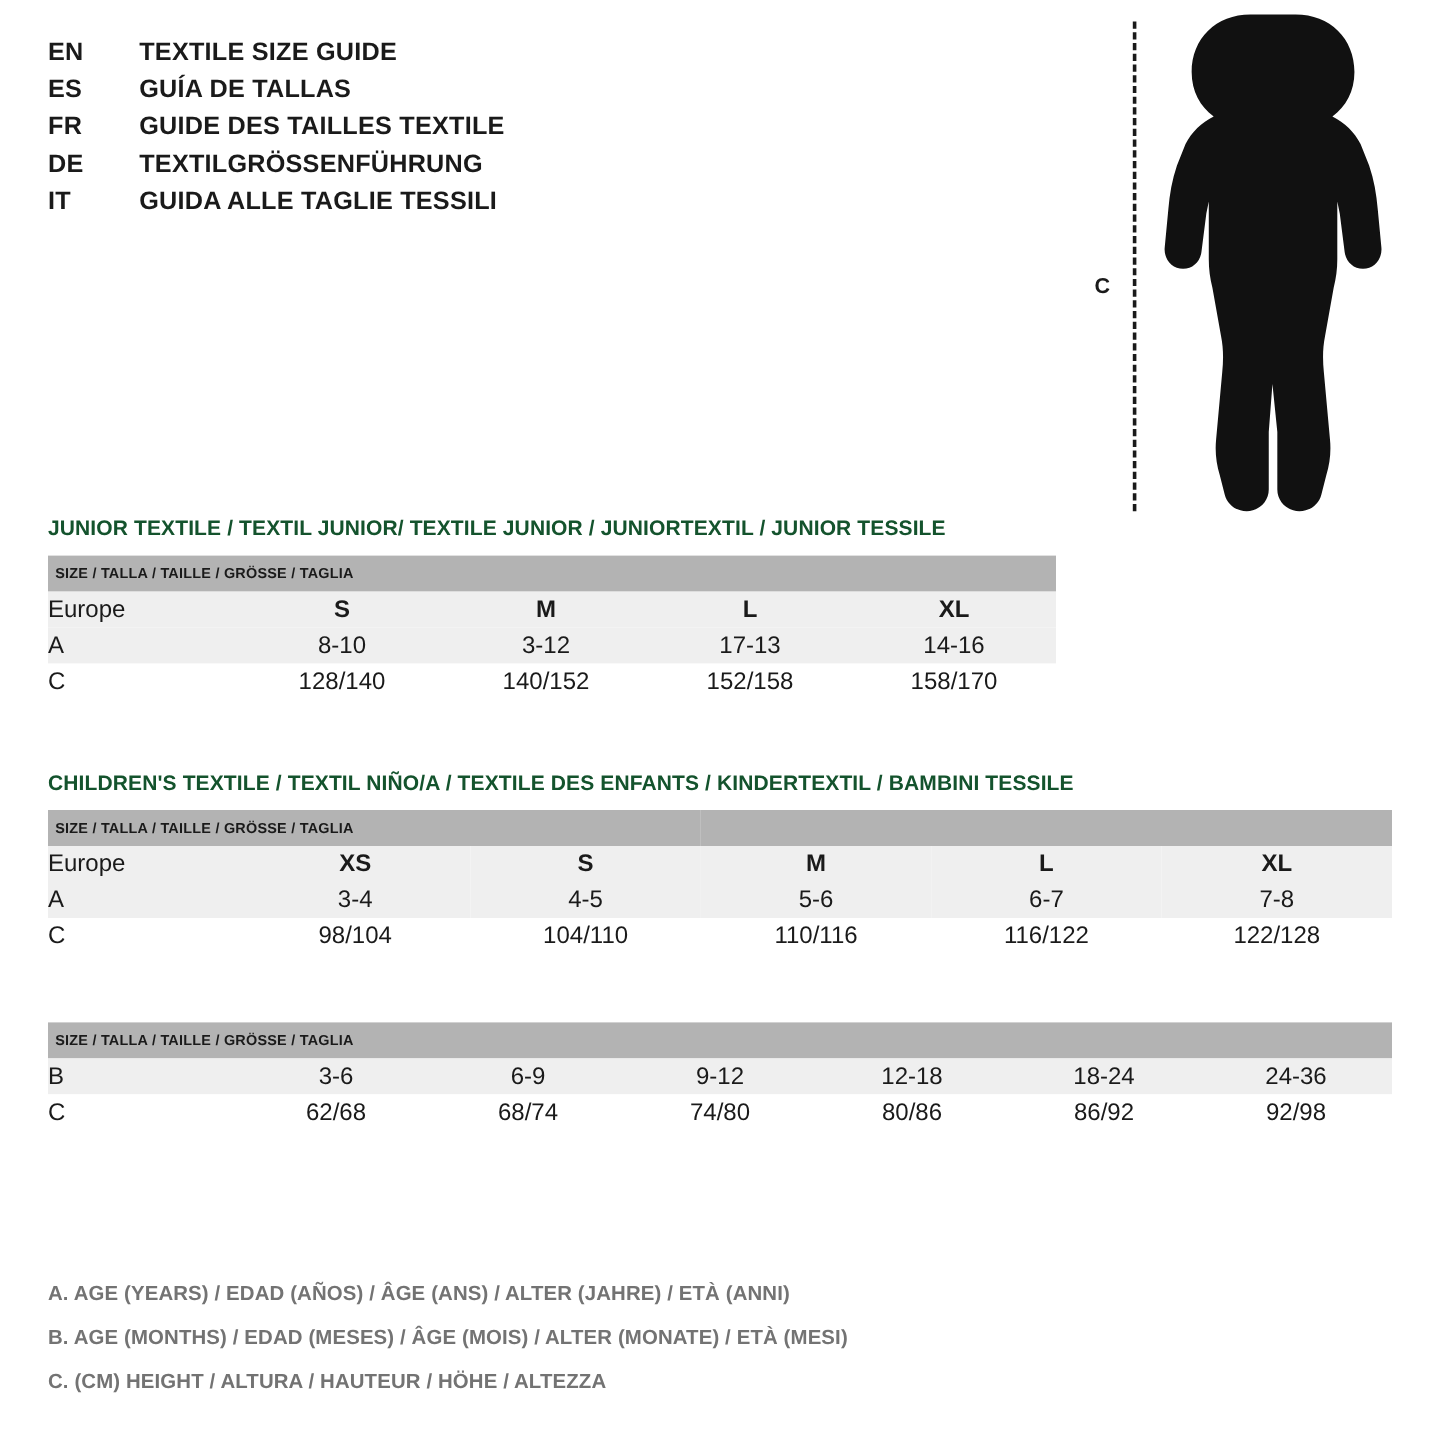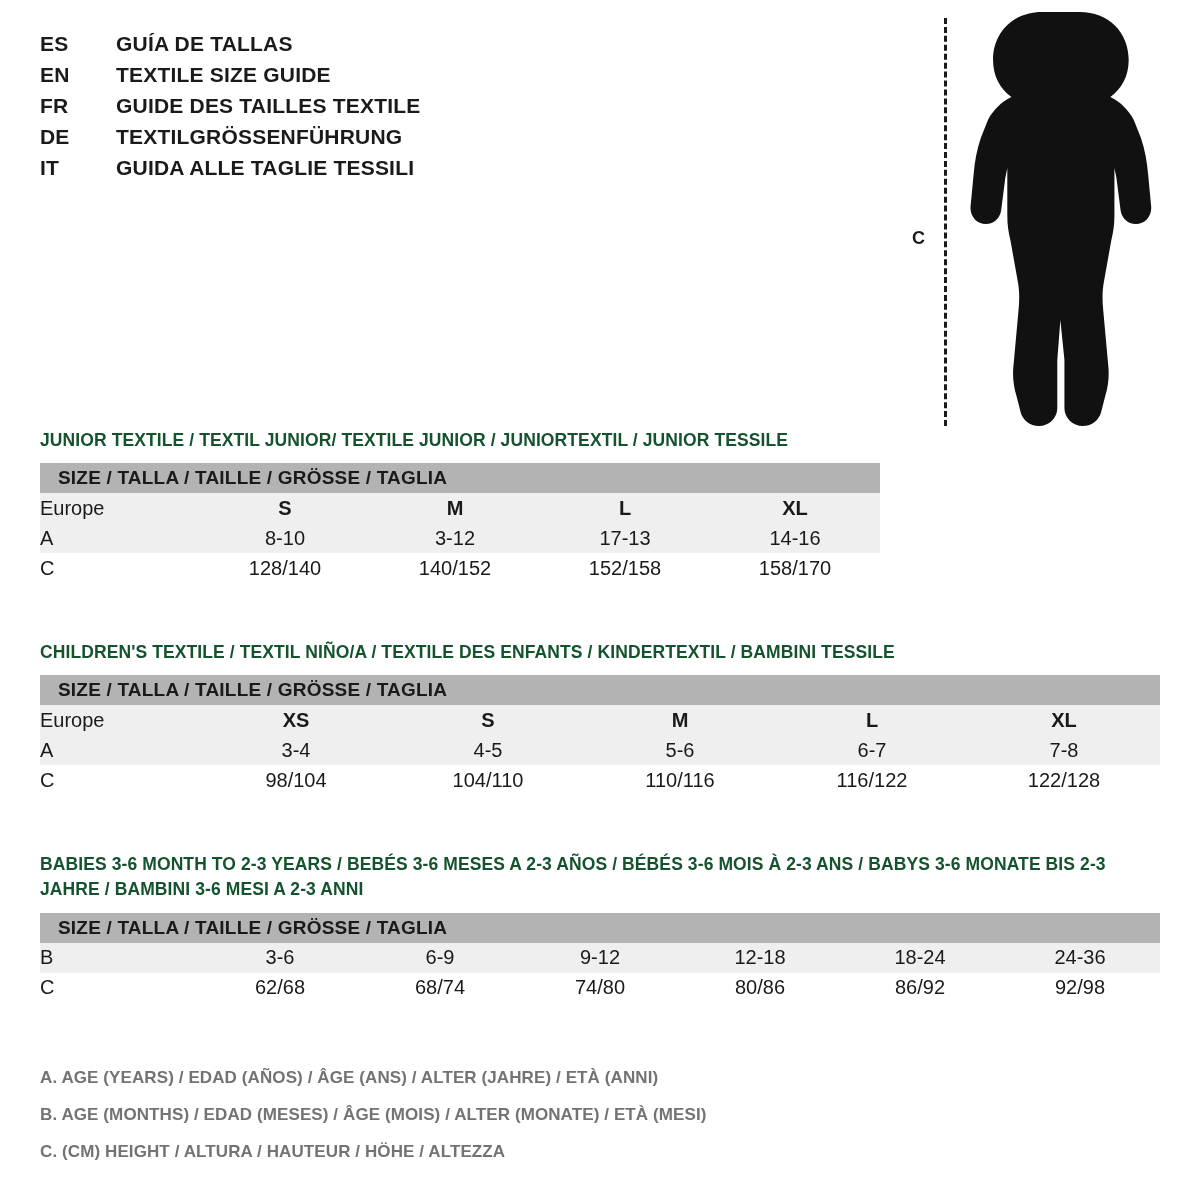--- a/index.html
+++ b/index.html
@@ -98,23 +98,23 @@
   }
   table.size-table td {
     font-size: 20px;
     color: #1a1a1a;
     height: 30px;
     padding: 0;
   }
   tr.head-band td {
     background: #b3b3b3;
     font-weight: 700;
-    font-size: 19px;
+    font-size: 12px;
     letter-spacing: 0.2px;
-    padding-left: 18px;
+    padding-left: 6px;
     text-transform: uppercase;
   }
   tr.row-light td { background: #ffffff; }
   tr.row-shade td { background: #efefef; }
   td.label-cell {
     padding-left: 6px;
     text-align: left;
     font-weight: 400;
   }
   td.val-cell {
@@ -142,26 +142,26 @@
     letter-spacing: 0.1px;
     margin-bottom: 17px;
     text-transform: uppercase;
   }
 </style>
 </head>
 <body>
 
 <div class="header">
   <div class="header-row">
+    <div class="lang-code">EN</div>
+    <div class="lang-title">TEXTILE SIZE GUIDE</div>
+  </div>
+  <div class="header-row">
     <div class="lang-code">ES</div>
     <div class="lang-title">GUÍA DE TALLAS</div>
-  </div>
-  <div class="header-row">
-    <div class="lang-code">EN</div>
-    <div class="lang-title">TEXTILE SIZE GUIDE</div>
   </div>
   <div class="header-row">
     <div class="lang-code">FR</div>
     <div class="lang-title">GUIDE DES TAILLES TEXTILE</div>
   </div>
   <div class="header-row">
     <div class="lang-code">DE</div>
     <div class="lang-title">TEXTILGRÖSSENFÜHRUNG</div>
   </div>
   <div class="header-row">
@@ -275,21 +275,20 @@
         <td class="val-cell">104/110</td>
         <td class="val-cell">110/116</td>
         <td class="val-cell">116/122</td>
         <td class="val-cell">122/128</td>
       </tr>
     </tbody>
   </table>
 </div>
 
 <div class="section" style="top:852px;">
-  <div class="section-title">BABIES 3-6 MONTH TO 2-3 YEARS / BEBÉS 3-6 MESES A 2-3 AÑOS / BÉBÉS 3-6 MOIS À 2-3 ANS / BABYS 3-6 MONATE BIS 2-3 JAHRE / BAMBINI 3-6 MESI A 2-3 ANNI</div>
   <table class="size-table">
     <colgroup>
         <col style="width:160px">
         <col>
         <col>
         <col>
         <col>
         <col>
         <col>
       </colgroup>

